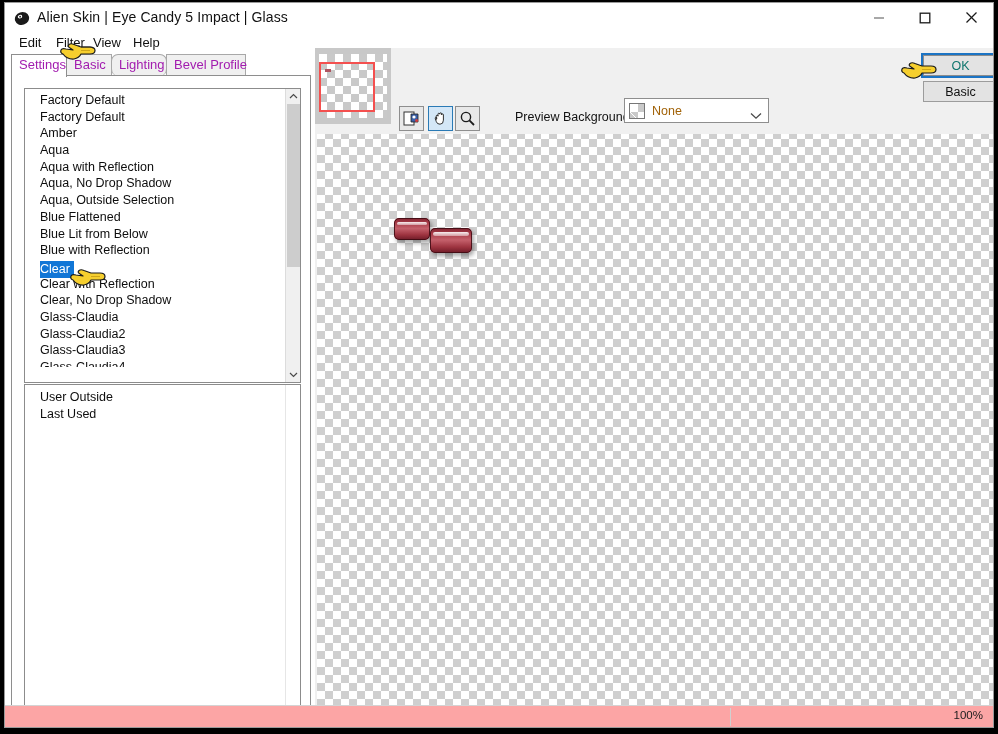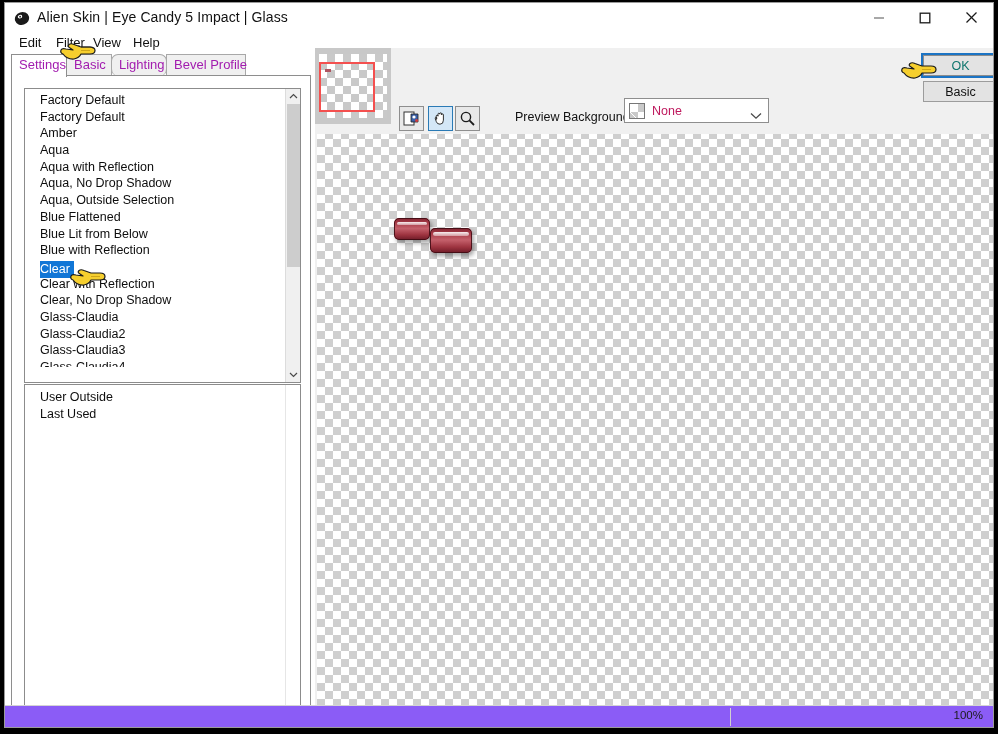--- a/index.html
+++ b/index.html
@@ -266,21 +266,21 @@
       linear-gradient(45deg, #c9c9c9 25%, transparent 25%, transparent 75%, #c9c9c9 75%),
       linear-gradient(45deg, #c9c9c9 25%, transparent 25%, transparent 75%, #c9c9c9 75%);
     background-size: 16px 16px;
     background-position: 0 0, 8px 8px;
     background-color: #ffffff;
     border: 1px solid #777;
   }
   .combo-text {
     margin-left: 7px;
     font-size: 12.5px;
-    color: #be185d;
+    color: #a16207;
   }
   .combo-arrow {
     position: absolute;
     right: 6px; top: 7px;
   }
 
   
   .okbtn {
     position: absolute;
     left: 608px; top: 7px;
@@ -390,21 +390,21 @@
     color: #121212;
     text-shadow: 0 0 2px #ffffff;
     letter-spacing: 0.5px;
   }
 
   
   .statusbar {
     position: absolute;
     left: 0; bottom: 0;
     width: 990px; height: 22px;
-    background: #8b5cf6;
+    background: #fca5a5;
     border-top: 1px solid #d4d4d4;
   }
   .status-sep {
     position: absolute;
     left: 725px; top: 2px;
     width: 1px; height: 18px;
     background: #d0d0d0;
   }
   .status-zoom {
     position: absolute;

